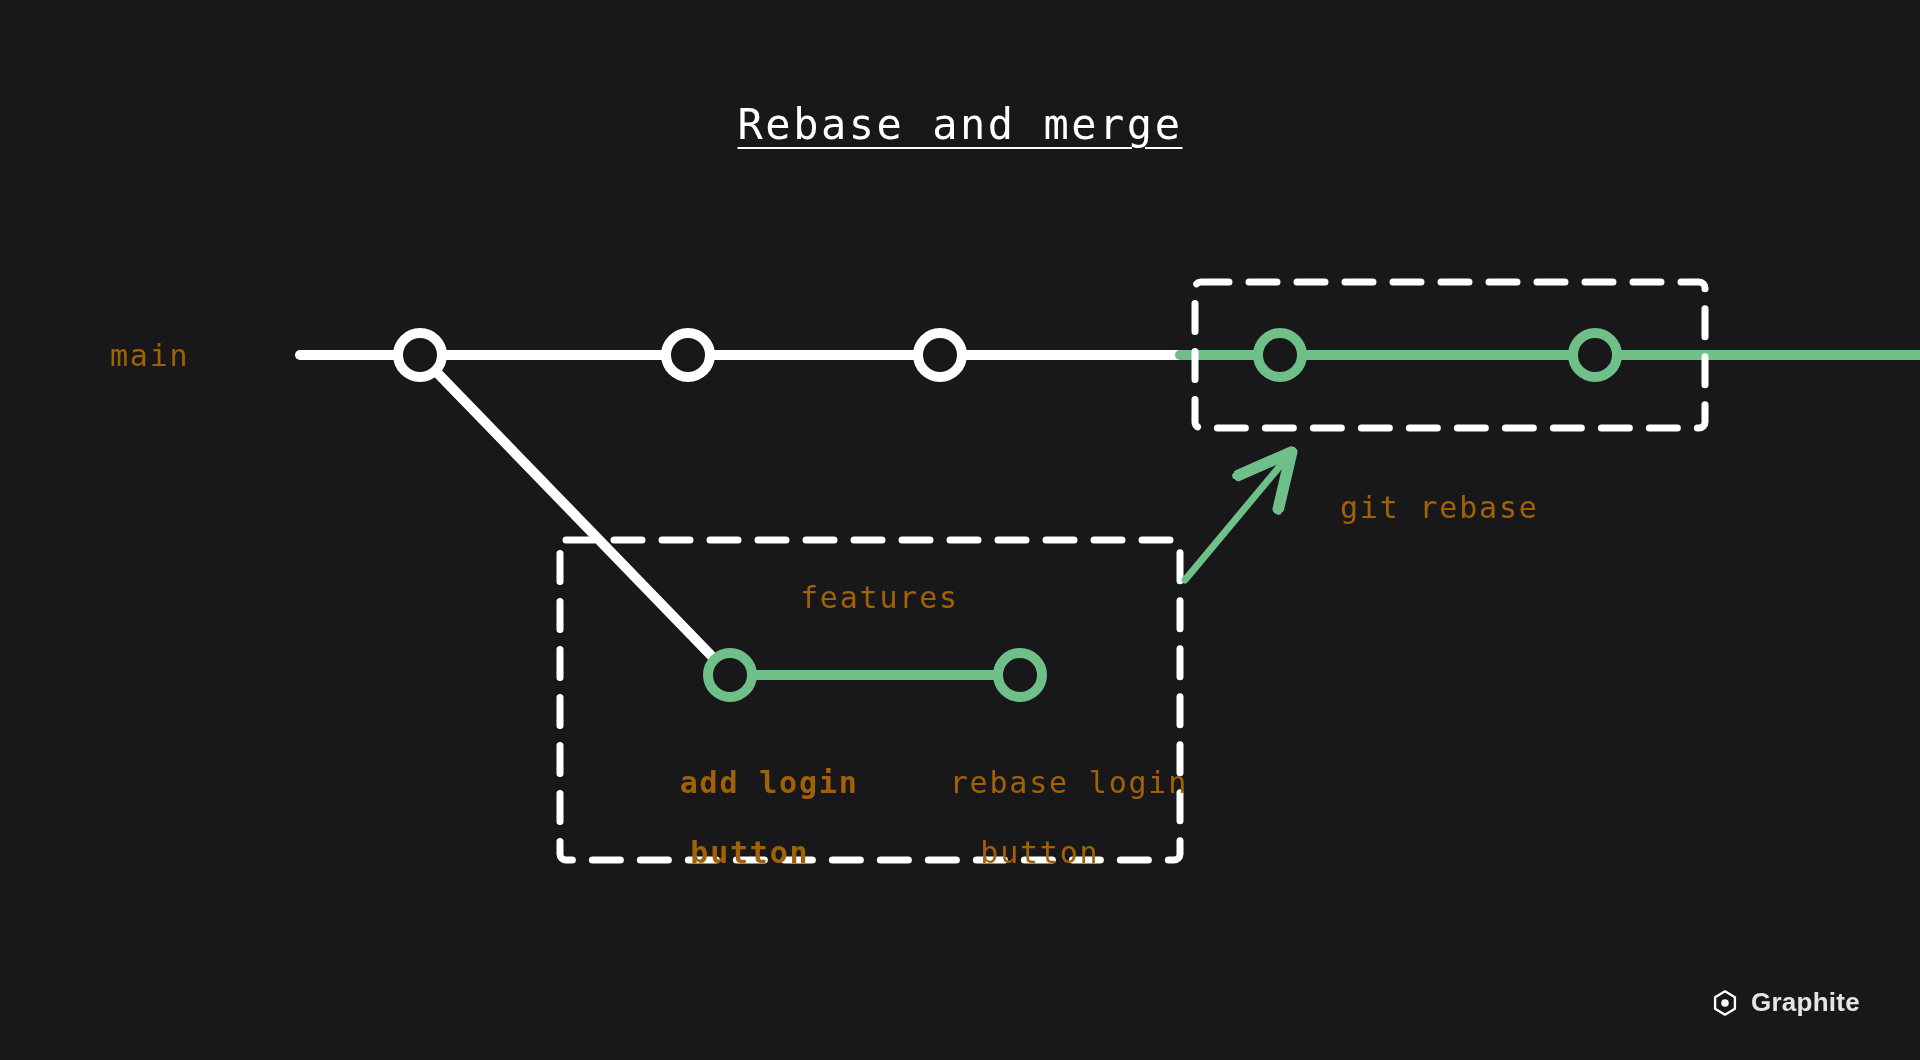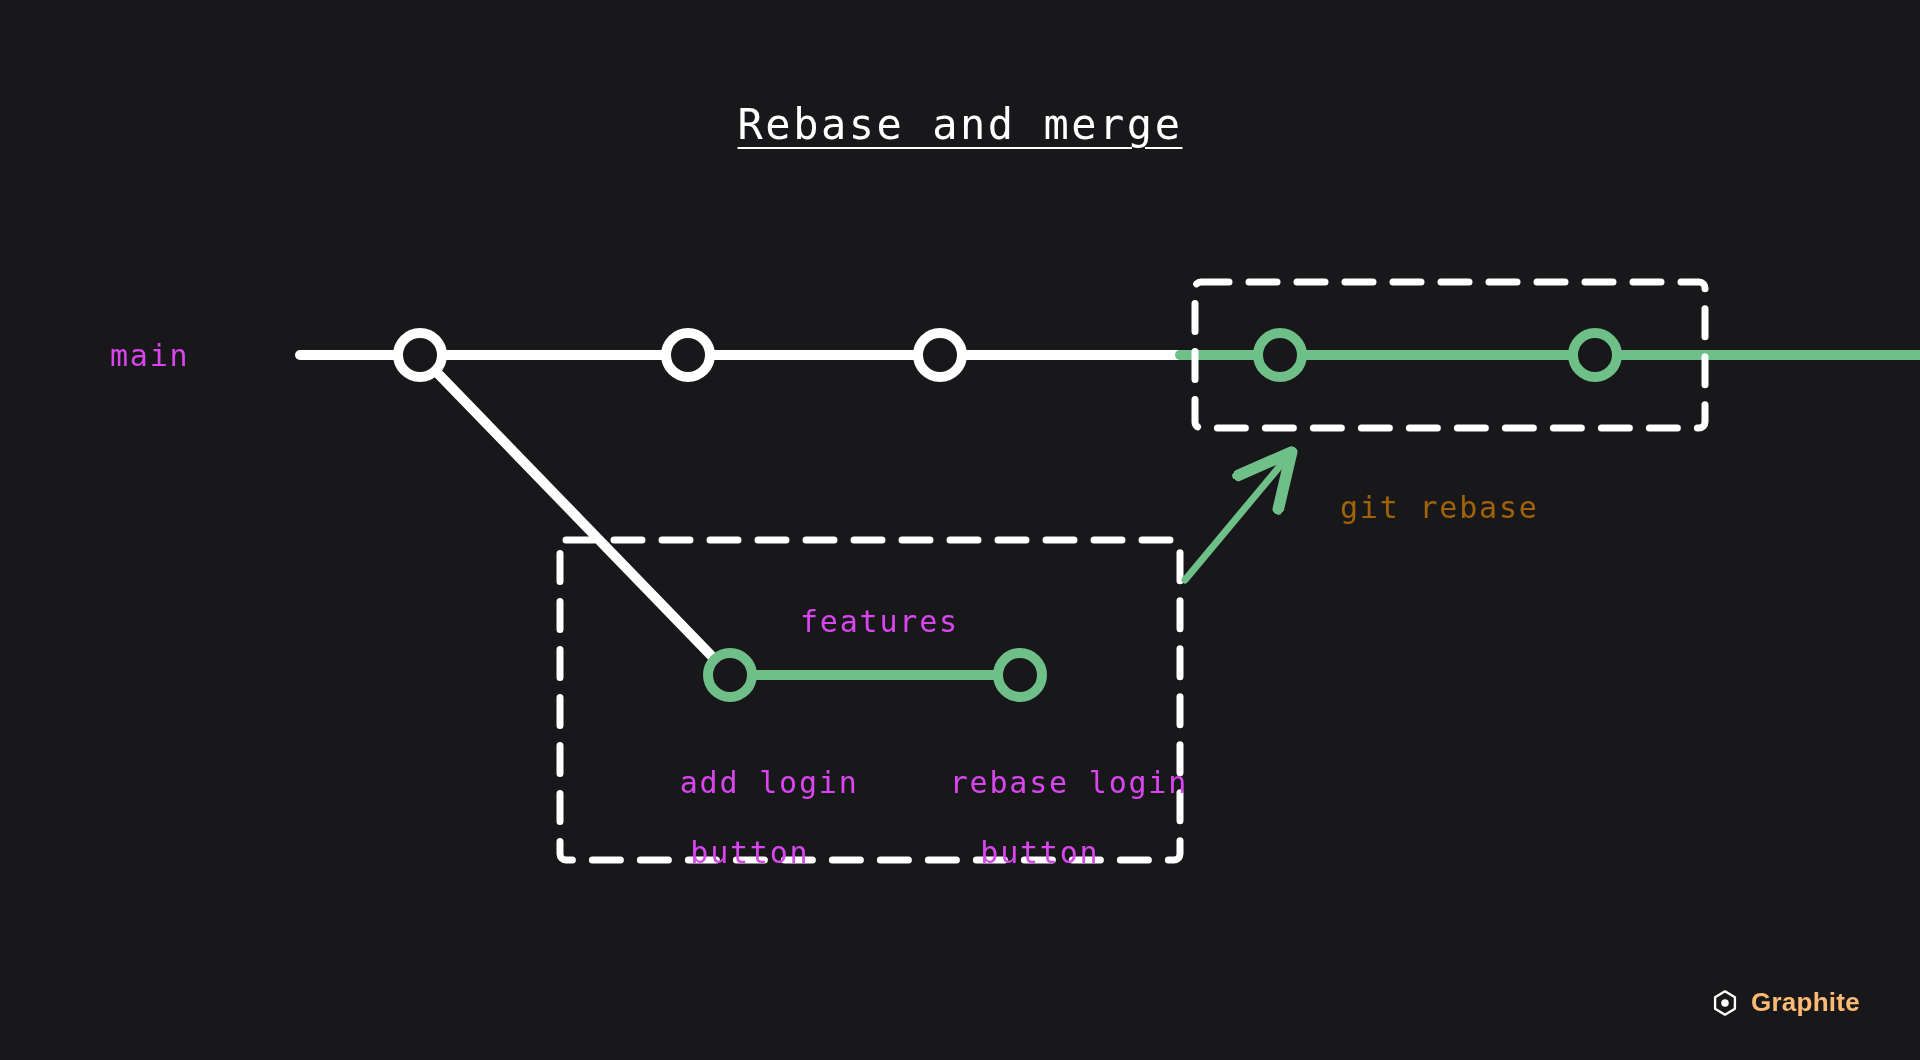--- a/index.html
+++ b/index.html
@@ -19,32 +19,32 @@
       transform: translateX(-50%);
       color: #fff;
       font-size: 42px;
       letter-spacing: 0.06em;
       text-decoration: underline;
       text-underline-offset: 8px;
       text-decoration-thickness: 2px;
     }
     .label {
       position: absolute;
-      color: #d946ef;
+      color: #a16207;
       font-size: 30px;
       letter-spacing: 0.06em;
       white-space: pre;
       text-align: center;
     }
     .label.gr { color: #a16207; }
     .brand {
       position: absolute;
       right: 60px;
       bottom: 42px;
-      color: #fdba74;
+      color: #e5e5e5;
       display: flex;
       align-items: center;
       gap: 12px;
       font-family: -apple-system, BlinkMacSystemFont, 'Segoe UI', sans-serif;
       font-size: 26px;
       font-weight: 600;
       letter-spacing: 0.01em;
     }
     .brand svg { width: 28px; height: 28px; }
   </style>
@@ -87,23 +87,23 @@
 
   <rect x="1195" y="282" width="510" height="146" rx="6" ry="6" fill="none" stroke="#ffffff" stroke-width="7" stroke-dasharray="28 20" stroke-linecap="round"></rect>
 
   <rect x="560" y="540" width="620" height="320" rx="6" ry="6" fill="none" stroke="#ffffff" stroke-width="7" stroke-dasharray="28 20" stroke-linecap="round"></rect>
 
   <line x1="1185" y1="580" x2="1285" y2="460" stroke="#6fbf89" stroke-width="7" stroke-linecap="round" marker-end="url(#arrowGreen)"></line>
 </svg>
 
 <div class="label" style="left:110px; top:338px;">main</div>
 
-<div class="label" style="left:800px; top:604px;">features</div>
+<div class="label" style="left:800px; top:580px;">features</div>
 
-<div class="label" style="left:640px; top:730px; width:180px;">
+<div class="label" style="left:640px; top:730px; width:180px;font-weight:bold;">
   <span>add login</span><br>
   <span>button</span>
 </div>
 
 <div class="label" style="left:910px; top:730px; width:220px;">
   <span>rebase login</span><br>
   <span>button</span>
 </div>
 
 <div class="label gr" style="left:1340px; top:490px;">git rebase</div>

